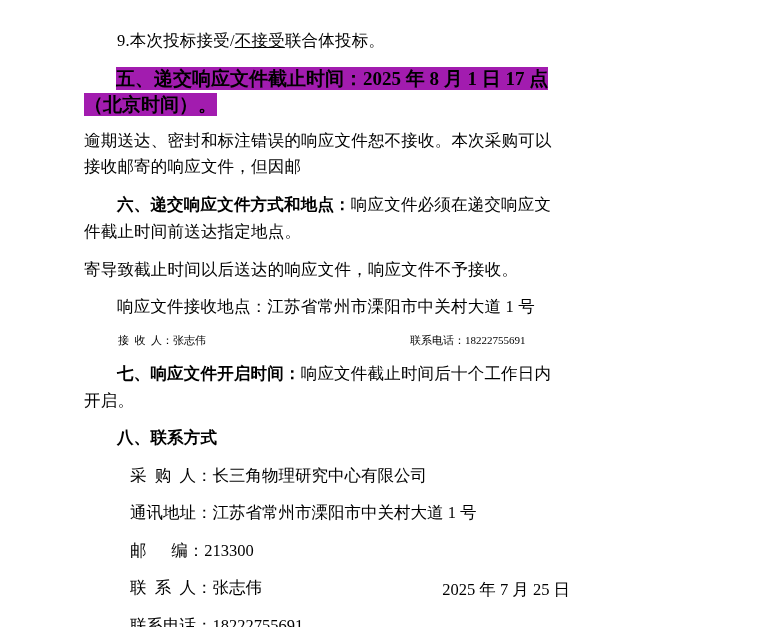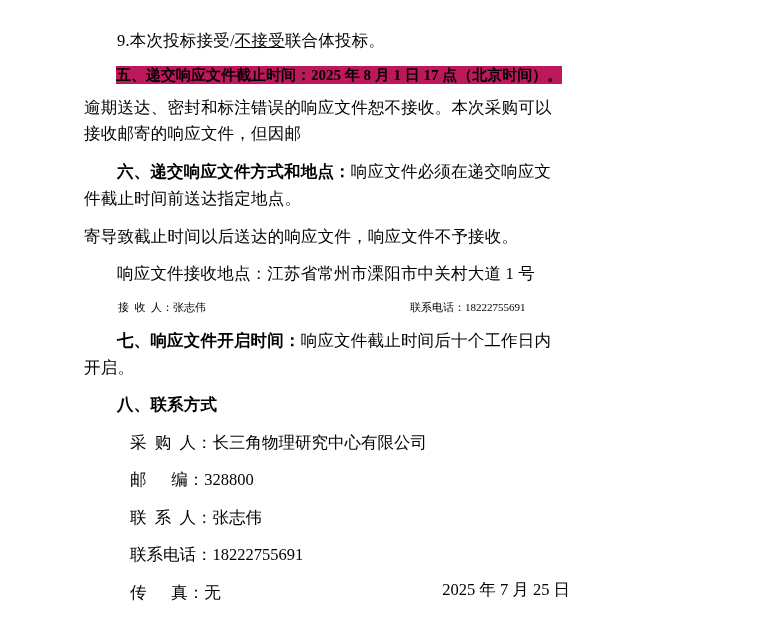--- a/index.html
+++ b/index.html
@@ -35,23 +35,23 @@
     text-indent: 2em;
   }
   .underline {
     text-decoration: underline;
   }
   .hl-line {
     margin: 0 0 10px 0;
     text-indent: 2em;
   }
   .hl-inner {
-    background: #be185d;
+    background: #a21caf;
     font-weight: bold;
-    font-size: 15px;
+    font-size: 19px;
     padding: 1px 0;
   }
   .sect-head {
     font-weight: bold;
   }
   .contact-block {
     margin-top: 8px;
   }
   .contact-row {
     margin: 0 0 11px 0;
@@ -111,21 +111,22 @@
       <span class="col-a">接  收  人：张志伟</span>
       <span class="col-b">联系电话：18222755691</span>
     </div>
 
     <p class="line indent"><span class="sect-head">七、响应文件开启时间：</span><span>响应文件截止时间后十个工作日内开启。</span></p>
 
     <p class="line indent sect-head">八、联系方式</p>
 
     <div class="contact-block">
       <p class="contact-row"><span class="contact-label">采  购  人：</span><span class="contact-val">长三角物理研究中心有限公司</span></p>
-      <p class="contact-row"><span class="contact-label">邮      编：</span><span class="contact-val">328800</span></p>
+      <p class="contact-row"><span class="contact-label">通讯地址：</span><span class="contact-val">江苏省常州市溧阳市中关村大道 1 号</span></p>
+      <p class="contact-row"><span class="contact-label">邮      编：</span><span class="contact-val">213300</span></p>
       <p class="contact-row"><span class="contact-label">联  系  人：</span><span class="contact-val">张志伟</span></p>
       <p class="contact-row"><span class="contact-label">联系电话：</span><span class="contact-val">18222755691</span></p>
       <p class="contact-row"><span class="contact-label">传      真：</span><span class="contact-val">无</span></p>
 
     </div>
 
   </div>
 
   <div class="date-line">2025 年 7 月 25 日</div>
 </div>

